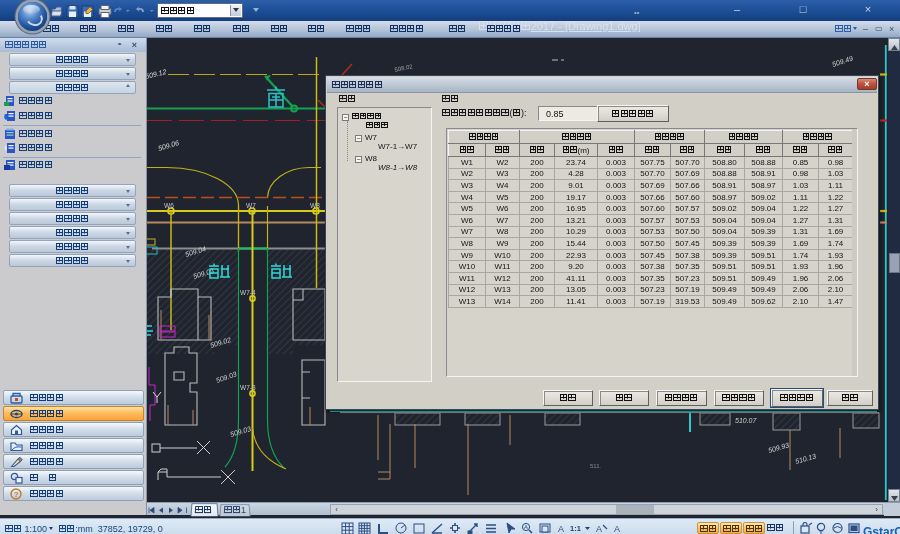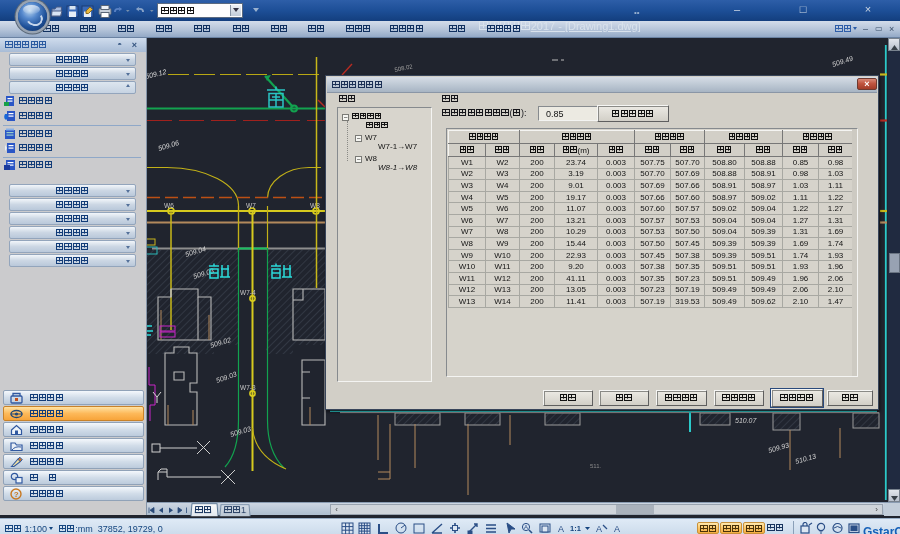--- a/index.html
+++ b/index.html
@@ -545,21 +545,21 @@
               <td>507.70</td>
               <td>508.80</td>
               <td>508.88</td>
               <td>0.85</td>
               <td>0.98</td>
             </tr>
 <tr style="height:11.6px;">
               <td>W2</td>
               <td>W3</td>
               <td>200</td>
-              <td>3.19</td>
+              <td>4.28</td>
               <td>0.003</td>
               <td>507.70</td>
               <td>507.69</td>
               <td>508.88</td>
               <td>508.91</td>
               <td>0.98</td>
               <td>1.03</td>
             </tr>
 <tr style="height:11.6px;">
               <td>W3</td>
@@ -584,21 +584,21 @@
               <td>507.60</td>
               <td>508.97</td>
               <td>509.02</td>
               <td>1.11</td>
               <td>1.22</td>
             </tr>
 <tr style="height:11.6px;">
               <td>W5</td>
               <td>W6</td>
               <td>200</td>
-              <td>11.07</td>
+              <td>16.95</td>
               <td>0.003</td>
               <td>507.60</td>
               <td>507.57</td>
               <td>509.02</td>
               <td>509.04</td>
               <td>1.22</td>
               <td>1.27</td>
             </tr>
 <tr style="height:11.6px;">
               <td>W6</td>

